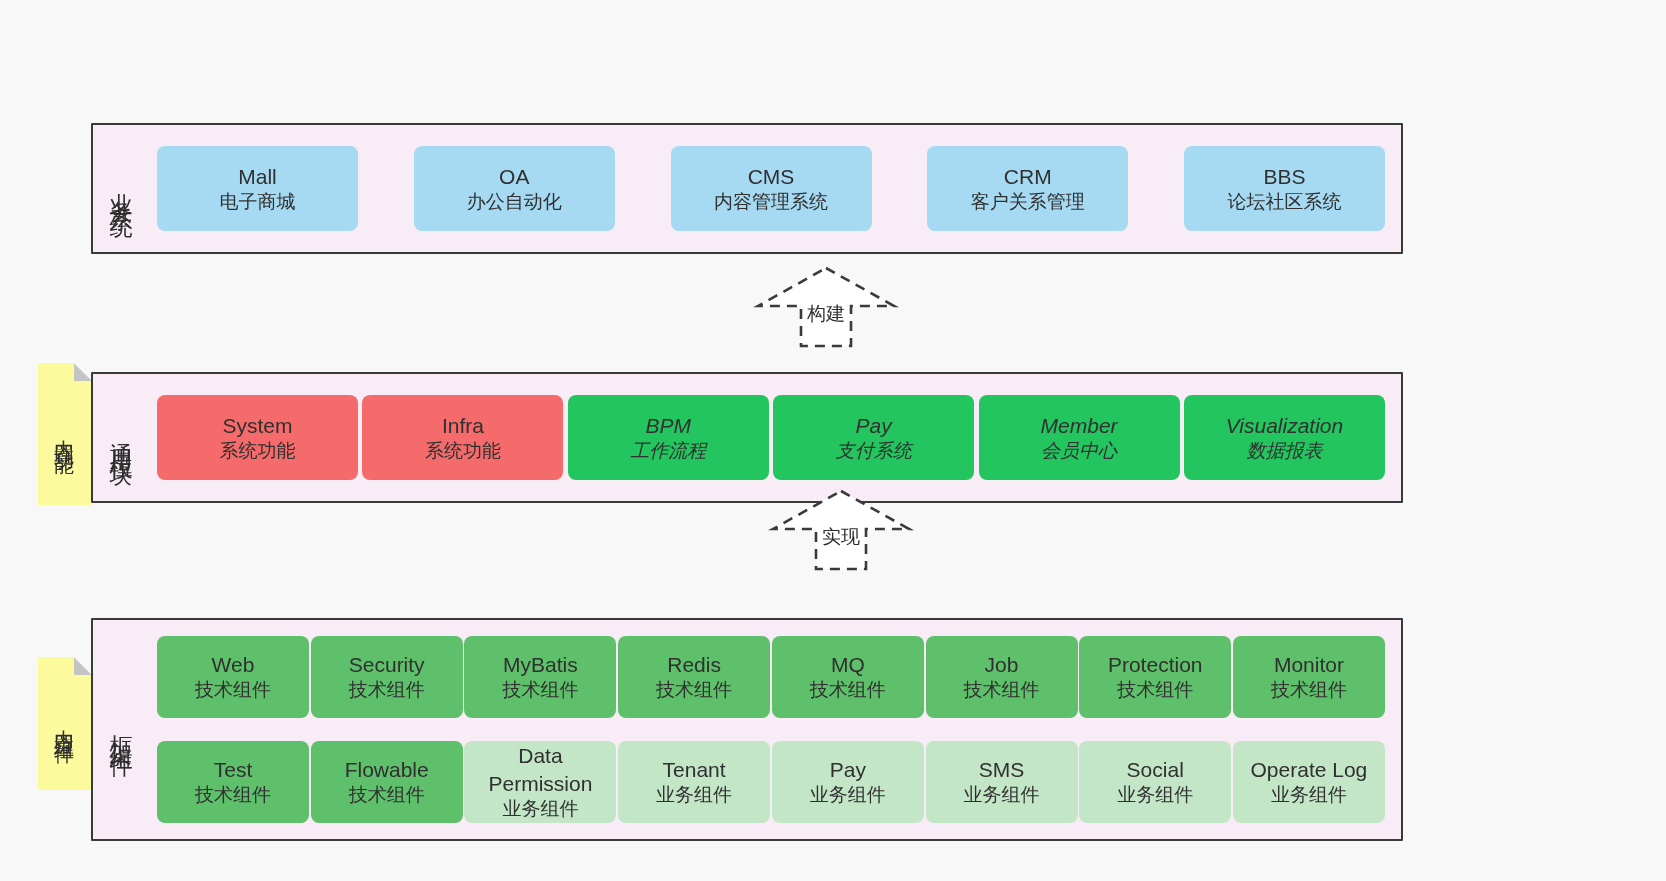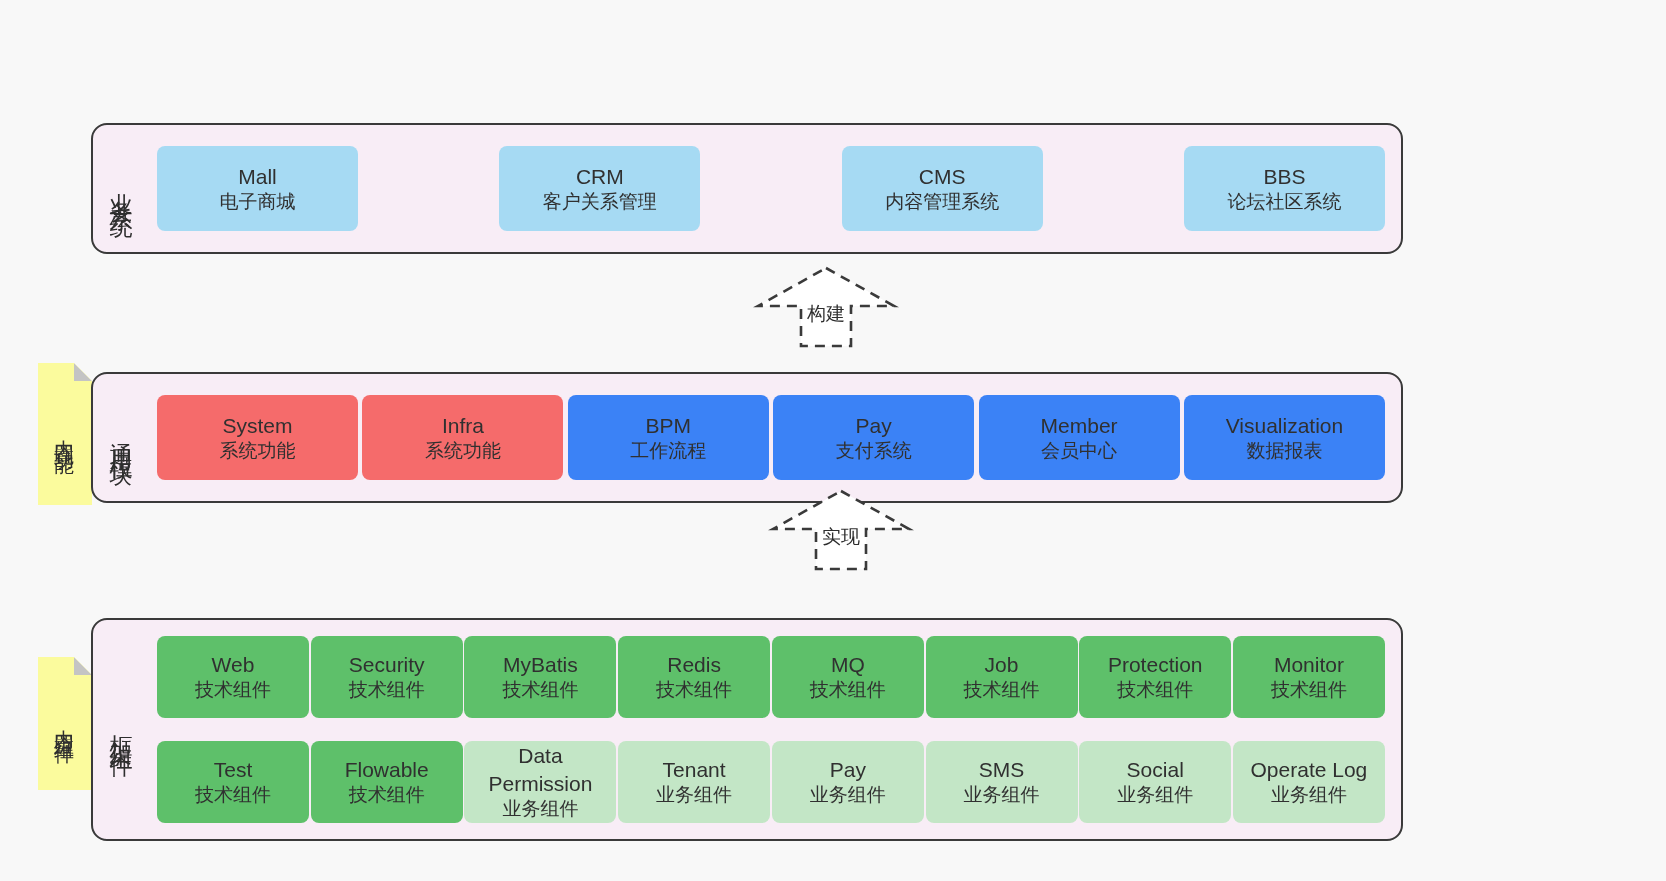--- a/index.html
+++ b/index.html
@@ -5,21 +5,21 @@
   html,body{margin:0;padding:0;}
   body{
     width:1666px;height:881px;position:relative;overflow:hidden;
     background:#f8f8f8;
     font-family:"Liberation Sans","DejaVu Sans",sans-serif;
     color:#303030;
   }
   
   .panel{
     position:absolute;left:91px;width:1312px;box-sizing:border-box;
-    background:#f8edf6;border:2px solid #3a3a3a;border-radius:16px;
+    background:#f8edf6;border:2px solid #3a3a3a;border-radius:1px;
     display:flex;z-index:1;
   }
   .panel-top{top:123px;height:131px;}
   .panel-mid{top:372px;height:131px;}
   .panel-bottom{top:618px;height:223px;}
   .panel-label{
     flex:none;width:58px;display:flex;align-items:center;justify-content:center;
     writing-mode:vertical-lr;text-orientation:upright;
     font-size:23px;letter-spacing:7px;color:#2e2e2e;
   }
@@ -30,21 +30,21 @@
   .box{
     box-sizing:border-box;border-radius:8px;text-align:center;
     display:flex;flex-direction:column;align-items:center;justify-content:center;
   }
   .box-lg{width:201px;height:85px;}
   .box-sm{width:152px;height:82px;}
   .box .t{font-size:21px;line-height:1.3;}
   .box .s{font-size:19px;line-height:1.3;}
   .blue{background:#a6daf3;}
   .red{background:#f56b6b;}
-  .pink{background:#3b82f6;}
+  .pink{background:#22c55e;font-style:italic;}
   .green{background:#5ec06a;}
   .lgreen{background:#c3e6c6;}
   
   .arrow{position:absolute;width:140px;height:82px;z-index:1;}
   .arrow svg{display:block;width:100%;height:100%;overflow:visible;}
   .arrow-label{
     position:absolute;left:50%;top:48px;transform:translate(-50%,-50%);
     background:#ffffff;padding:1px 3px;font-size:19px;white-space:nowrap;color:#2e2e2e;
   }
   
@@ -78,26 +78,30 @@
 </div>
 
 <div class="panel panel-top">
   <div class="panel-label">业务系统</div>
   <div class="box-area">
     <div class="box box-lg blue">
       <div class="t">Mall</div>
       <div class="s">电子商城</div>
     </div>
     <div class="box box-lg blue">
+      <div class="t">OA</div>
+      <div class="s">办公自动化</div>
+    </div>
+    <div class="box box-lg blue">
+      <div class="t">CMS</div>
+      <div class="s">内容管理系统</div>
+    </div>
+    <div class="box box-lg blue">
       <div class="t">CRM</div>
       <div class="s">客户关系管理</div>
-    </div>
-    <div class="box box-lg blue">
-      <div class="t">CMS</div>
-      <div class="s">内容管理系统</div>
     </div>
     <div class="box box-lg blue">
       <div class="t">BBS</div>
       <div class="s">论坛社区系统</div>
     </div>
   </div>
 </div>
 
 <div class="arrow" style="left:756px;top:266px;">
   <svg viewBox="0 0 140 82">

